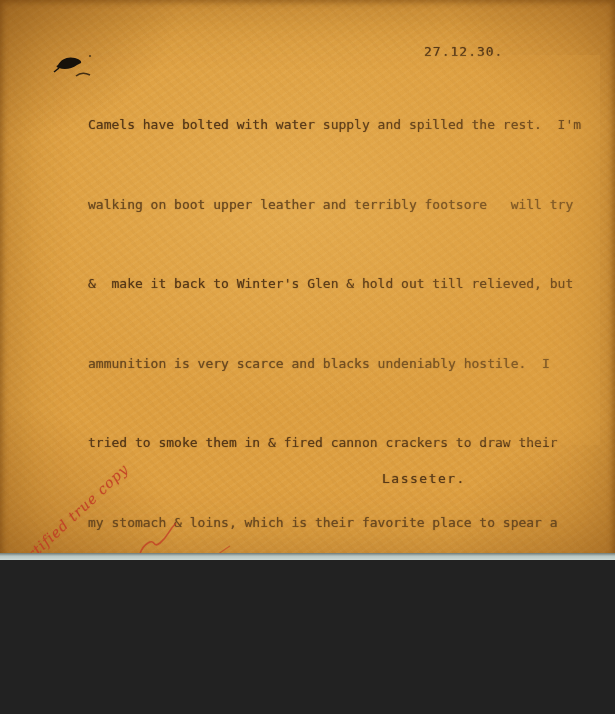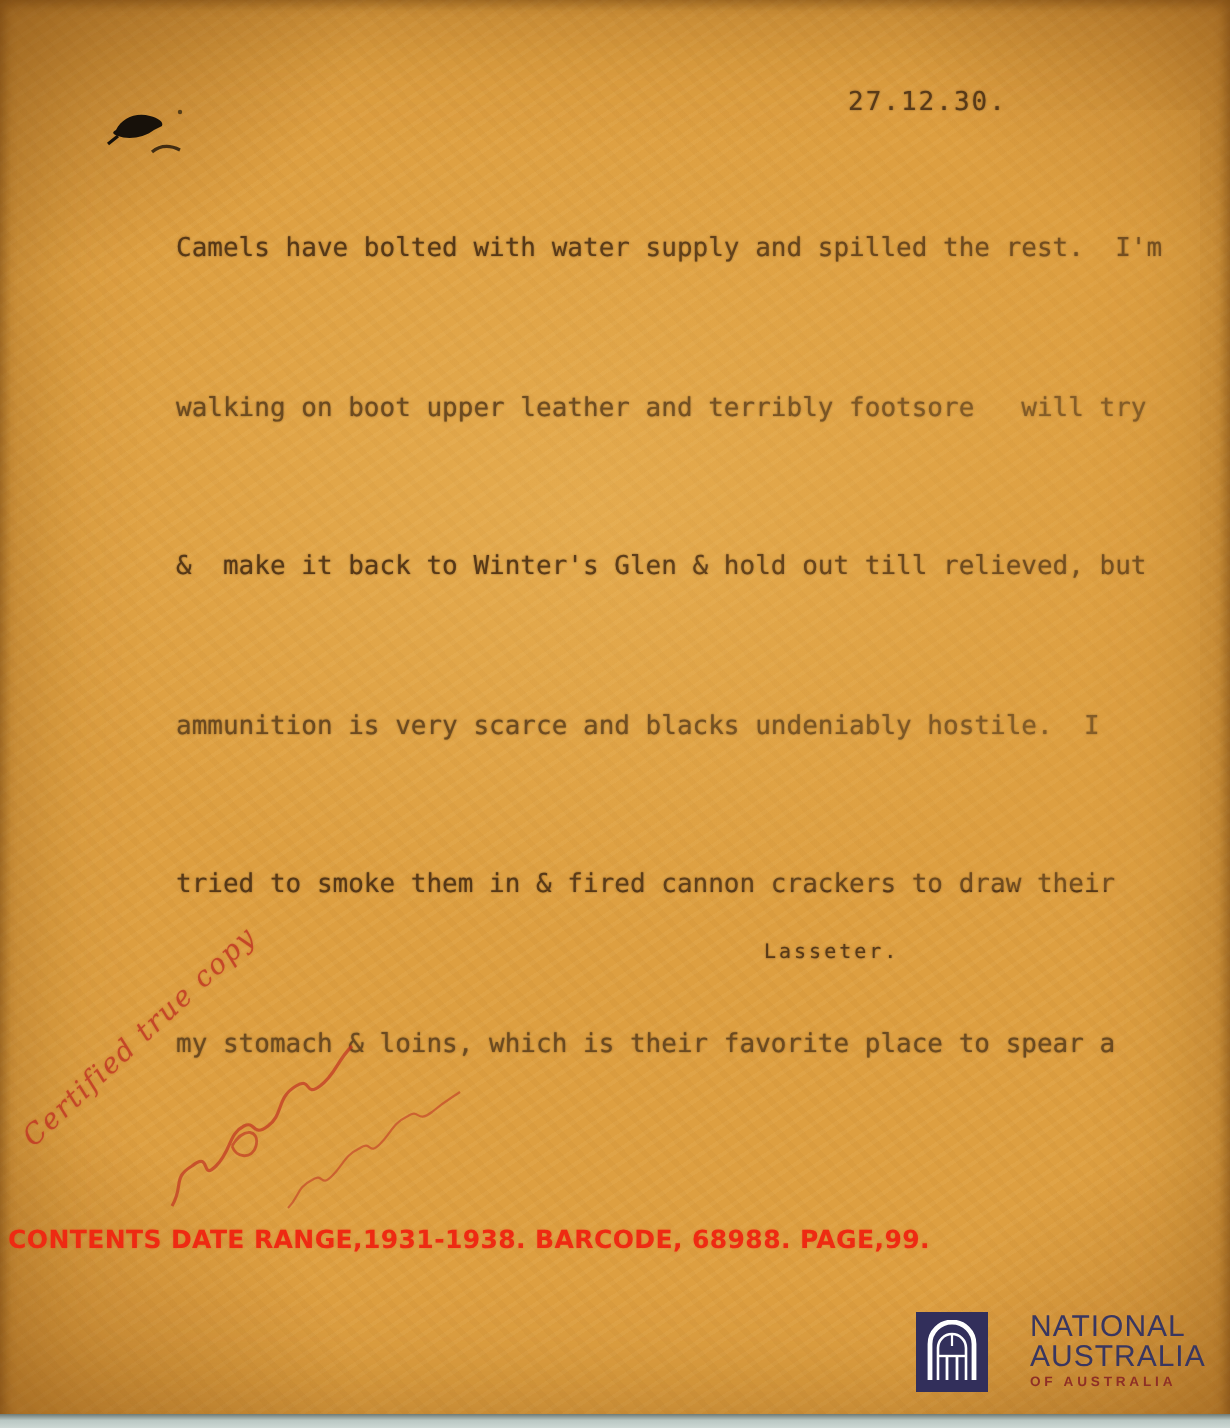--- a/index.html
+++ b/index.html
@@ -1,18 +1,18 @@
 <!DOCTYPE html>
 <html><head>
 <meta charset="utf-8">
 <style>
   html,body{margin:0;padding:0;background:#222;}
   .stage{
     position:relative;
-    width:615px;height:714px;
+    width:615px;height:560px;
     overflow:hidden;
     font-family:"DejaVu Sans", sans-serif;
     background:
       radial-gradient(ellipse 420px 300px at 48% 36%, rgba(255,215,130,0.22), rgba(255,215,130,0) 70%),
       radial-gradient(ellipse 260px 200px at 0% 0%, rgba(105,55,8,0.38), rgba(105,55,8,0) 70%),
       radial-gradient(ellipse 240px 180px at 100% 0%, rgba(120,62,10,0.30), rgba(120,62,10,0) 70%),
       radial-gradient(ellipse 260px 220px at 0% 100%, rgba(125,68,12,0.32), rgba(125,68,12,0) 70%),
       radial-gradient(ellipse 240px 200px at 100% 100%, rgba(120,62,10,0.26), rgba(120,62,10,0) 70%),
       repeating-linear-gradient(47deg, rgba(150,95,30,0.05) 0 3px, rgba(0,0,0,0) 3px 8px),
       repeating-linear-gradient(-33deg, rgba(255,232,175,0.06) 0 2px, rgba(0,0,0,0) 2px 6px),
@@ -28,21 +28,21 @@
   }
   .date{left:424px;top:44px;font-size:13px;letter-spacing:1px;}
   .typed-body{
     left:88px;top:59px;
     font-size:13px;
     line-height:26.5px;
     letter-spacing:0px;
   }
   .typed-body div:nth-child(even){color:#6b4a20;}
   .typed-body div:nth-child(odd){color:#563817;}
-  .signature{left:382px;top:471px;font-size:10px;letter-spacing:1.5px;}
+  .signature{left:382px;top:471px;font-size:13px;letter-spacing:1.5px;}
   
   .fade-overlay{
     position:absolute;left:250px;top:55px;width:350px;height:390px;
     background:linear-gradient(90deg, rgba(221,159,65,0) 0%, rgba(221,159,65,0.22) 80%);
     pointer-events:none;
   }
   
   .hw-note{
     position:absolute;left:14px;top:563px;
     transform:rotate(-43deg);

